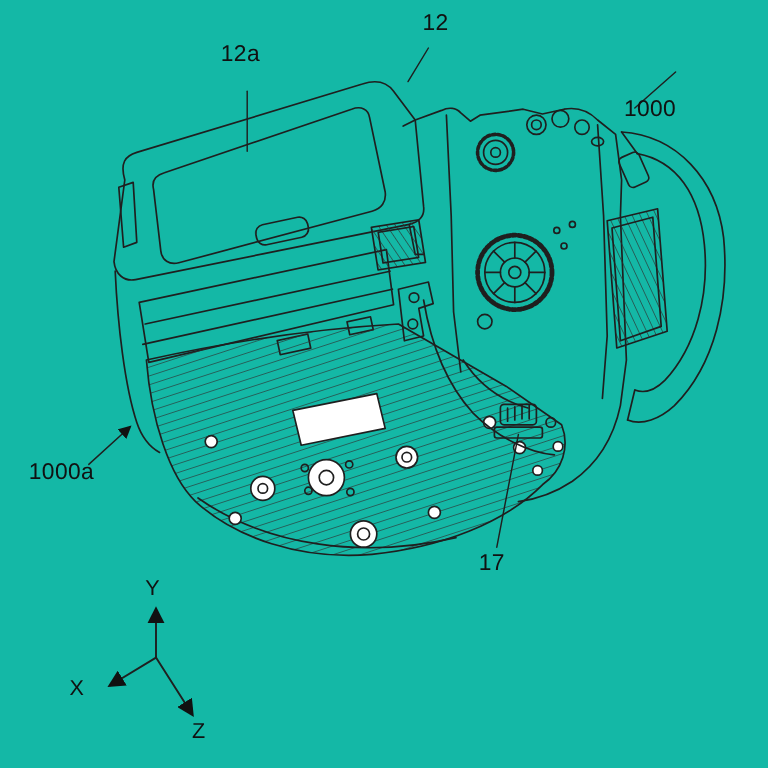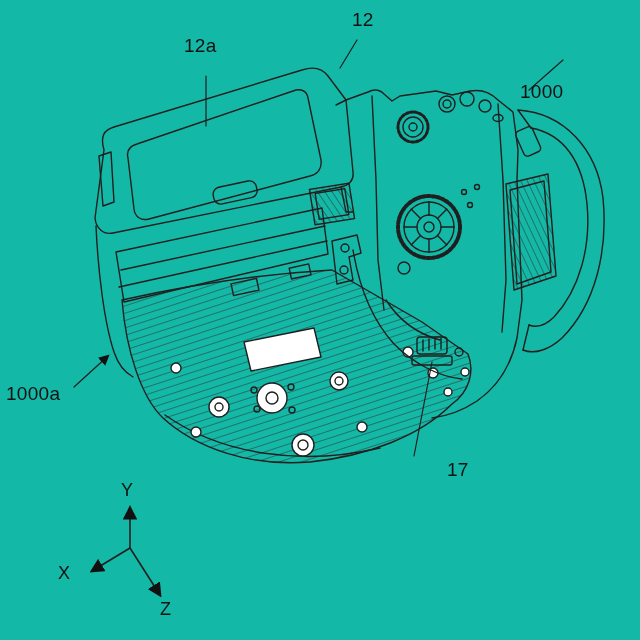--- a/index.html
+++ b/index.html
@@ -172,20 +172,20 @@
         <path d="M130,548 L130,508" marker-end="url(#arrowhead)"></path>
         <path d="M130,548 L92,571" marker-end="url(#arrowhead)"></path>
         <path d="M130,548 L160,595" marker-end="url(#arrowhead)"></path>
       </g>
     </g>
   </svg>
 
   <span class="ref-label" style="left:352px; top:9px;">12</span>
   <span class="ref-label" style="left:184px; top:35px;">12a</span>
   <span class="ref-label" style="left:520px; top:36px;margin-top:45px;">1000</span>
-  <span class="ref-label" style="left:6px;  top:383px;">1000a</span>
-  <span class="ref-label" style="left:399px; top:459px;margin-left:48px;">17</span>
+  <span class="ref-label" style="left:24px;  top:383px;">1000a</span>
+  <span class="ref-label" style="left:399px; top:459px;">17</span>
 
   <span class="axis-label" style="left:121px; top:480px;">Y</span>
   <span class="axis-label" style="left:58px;  top:563px;">X</span>
   <span class="axis-label" style="left:160px; top:599px;">Z</span>
 
 </div>
 
 </body></html>

